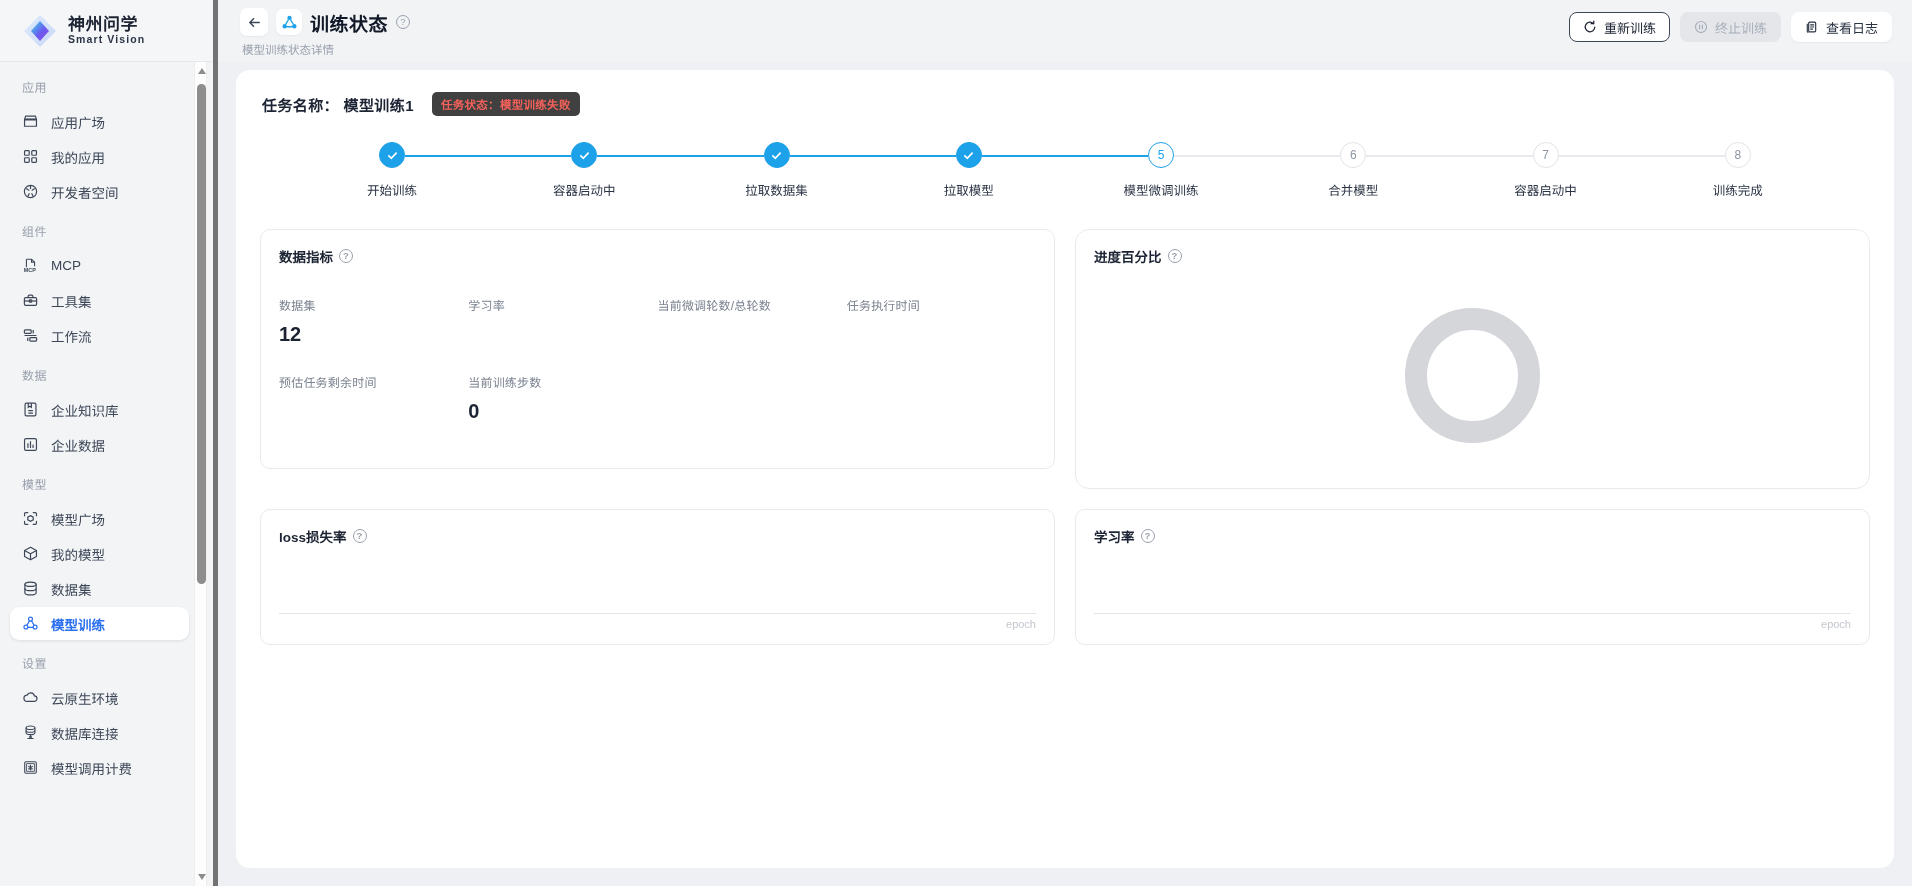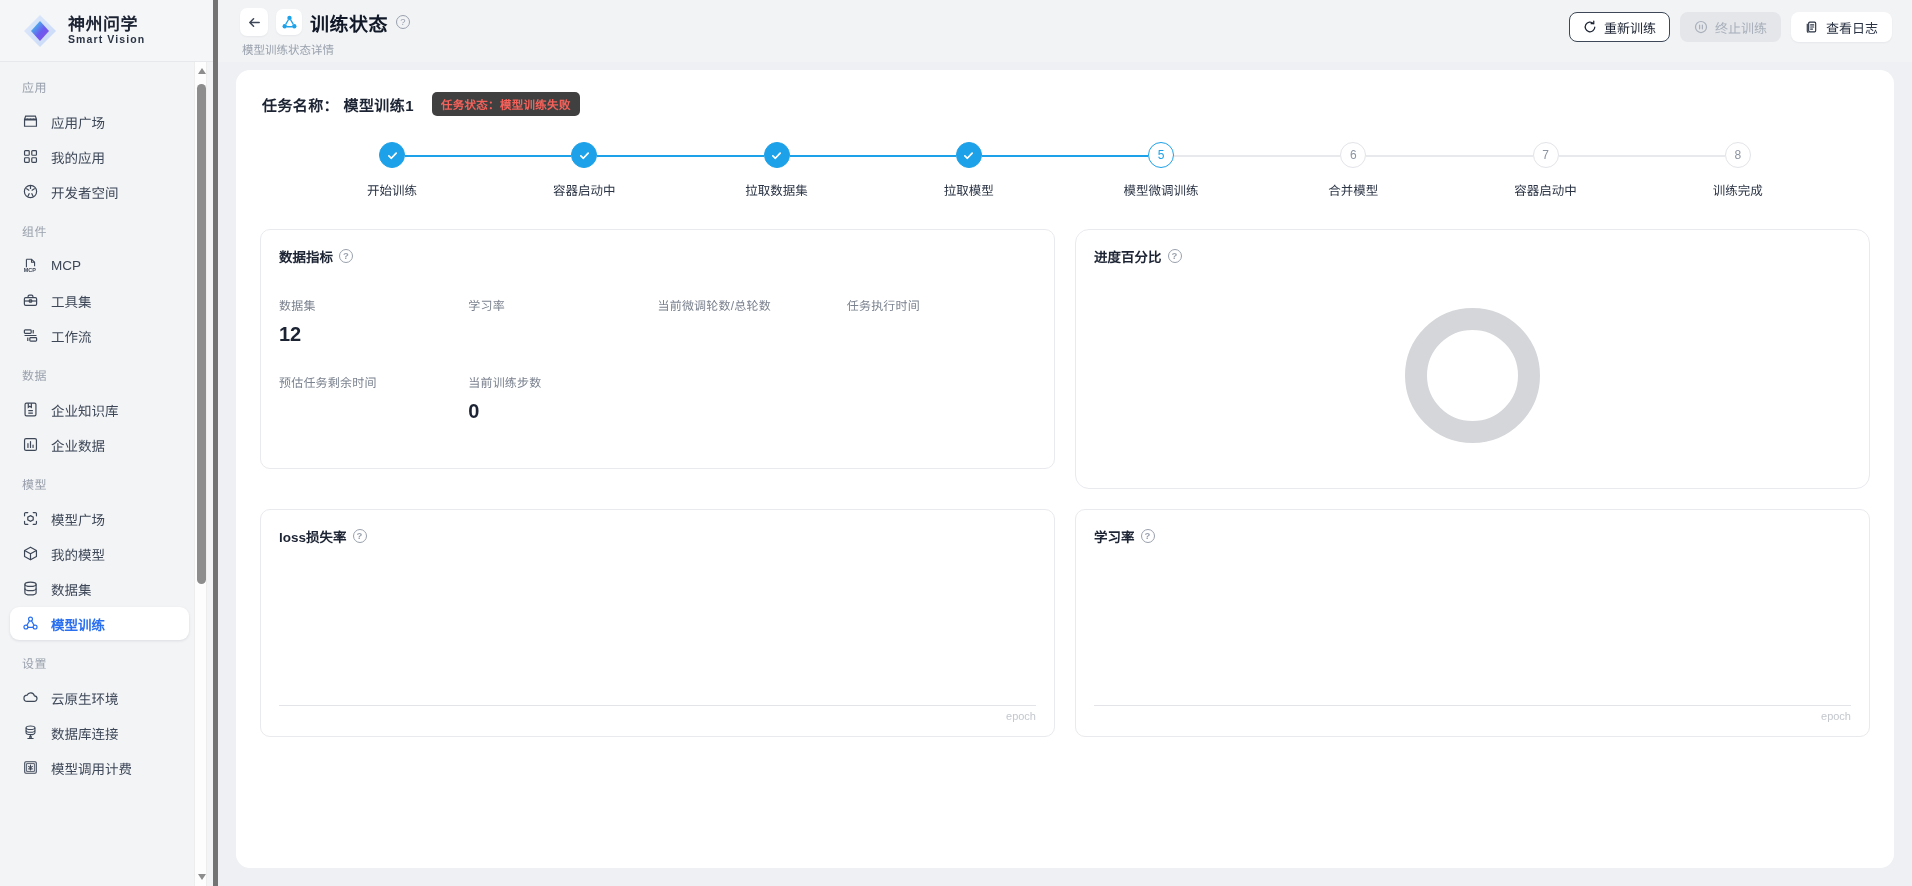--- a/index.html
+++ b/index.html
@@ -144,21 +144,21 @@
 
   
   .grid { display: grid; grid-template-columns: 1fr 1fr; gap: 20px; margin-top: 30px; }
   .card {
     border: 1px solid #e9eaee; border-radius: 10px; background: #fff;
     padding: 16px 18px 14px 18px;
   }
   .card-title { display: flex; align-items: center; gap: 6px; font-size: 13.5px; font-weight: 700; color: #1c2333; }
   .card.metrics { height: 240px; }
   .card.progress { height: 260px; position: relative; border-radius: 14px; }
-  .card.chart { height: 228px; display: flex; flex-direction: column; }
+  .card.chart { height: 136px; display: flex; flex-direction: column; }
 
   .metrics-grid { display: grid; grid-template-columns: repeat(4, 1fr); row-gap: 26px; margin-top: 30px; }
   .metric-label { font-size: 12px; color: #7b828f; margin-bottom: 10px; letter-spacing: .2px; }
   .metric-value { font-size: 20px; font-weight: 700; color: #1c2333; min-height: 24px; }
 
   .donut-wrap { position: absolute; inset: 40px 0 8px 0; display: flex; align-items: center; justify-content: center; }
   .donut {
     width: 135px; height: 135px; border-radius: 50%;
     border: 22px solid #d4d6d9; box-sizing: border-box;
   }

